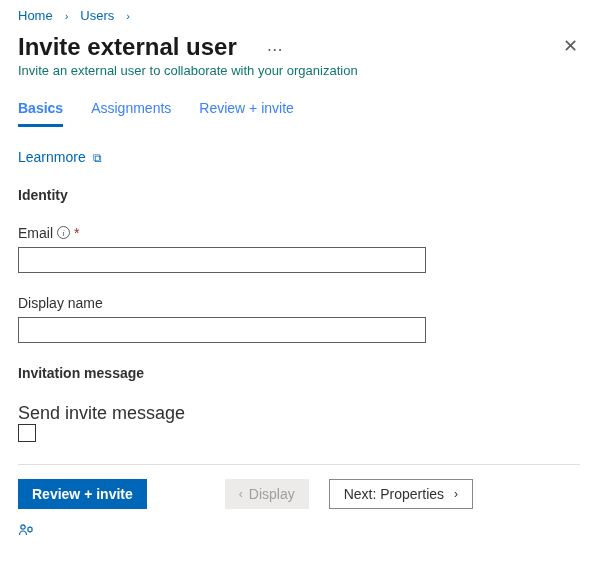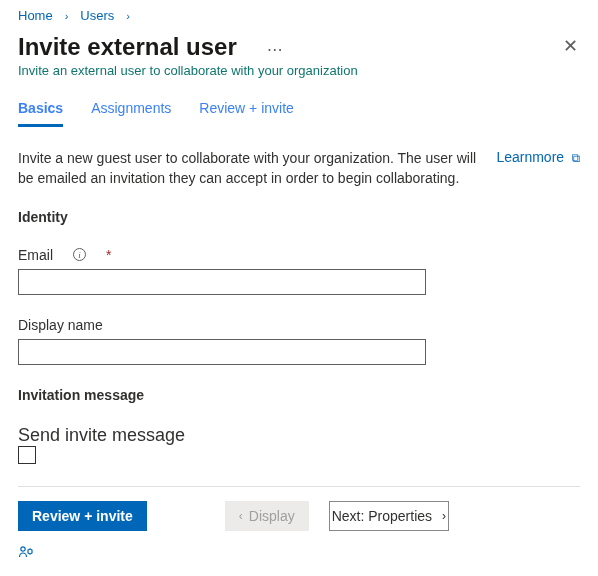--- a/index.html
+++ b/index.html
@@ -63,21 +63,21 @@
     .intro-text { font-size: 14px; line-height: 1.45; flex: 1; }
     .learn-more {
       color: #0067b8; text-decoration: none; font-size: 14px;
       display: inline-flex; flex-direction: row; align-items: flex-start;
       line-height: 1.35; cursor: pointer; white-space: nowrap;
     }
     .ext-icon { font-size: 12px; margin-left: 4px; }
     .section-head { font-weight: 600; font-size: 14px; margin-bottom: 22px; }
     .field-label {
       font-size: 14px; margin-bottom: 6px;
-      display: flex; align-items: center; gap: 20px;
+      display: flex; align-items: center; gap: 4px;
     }
     .info-ic {
       display: inline-flex; width: 13px; height: 13px;
       border: 1px solid #605e5c; border-radius: 50%;
       align-items: center; justify-content: center;
       font-size: 9px; font-style: italic; color: #605e5c;
       font-family: Georgia, serif;
     }
     .req { color: #a4262c; }
     .text-input {
@@ -110,21 +110,21 @@
     }
     .btn-prev {
       background: #edebe9; color: #a19f9d; border: none;
       font-size: 14px; padding: 7px 14px;
       display: inline-flex; align-items: center; gap: 6px;
       margin-left: 78px;
       cursor: default;
     }
     .btn-next {
       background: #fff; color: #323130; border: 1px solid #8a8886;
-      font-size: 14px; padding: 6px 2px;
+      font-size: 14px; padding: 6px 14px;
       display: inline-flex; align-items: center; gap: 10px;
       margin-left: 20px; cursor: pointer;
     }
     .chev2 { font-size: 12px; }
     .feedback {
       margin-top: 14px;
       display: inline-flex; align-items: center; gap: 8px;
       color: #0067b8; font-size: 14px; cursor: pointer;
     }
     .feedback svg { width: 16px; height: 16px; }
@@ -152,21 +152,20 @@
 </div>
 <div class="subtitle">Invite an external user to collaborate with your organization</div>
 
 <div class="tabs">
   <div class="tab active">Basics</div>
   <div class="tab">Assignments</div>
   <div class="tab">Review + invite</div>
 </div>
 
 <div class="intro-row">
-  <div class="intro-text">Invite a new guest user to collaborate with your organization. The user will be emailed an invitation they can accept in order to begin collaborating.</div>
   <a class="learn-more">
     <span>Learn</span>
     <span><span>more</span><span class="ext-icon"> ⧉</span></span>
   </a>
 </div>
 
 <div class="section-head">Identity</div>
 
 <div class="field-label">
   <span>Email</span>

